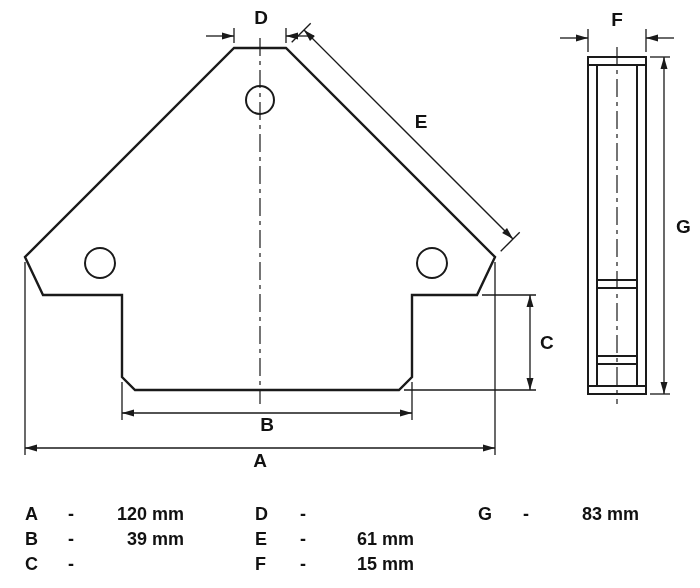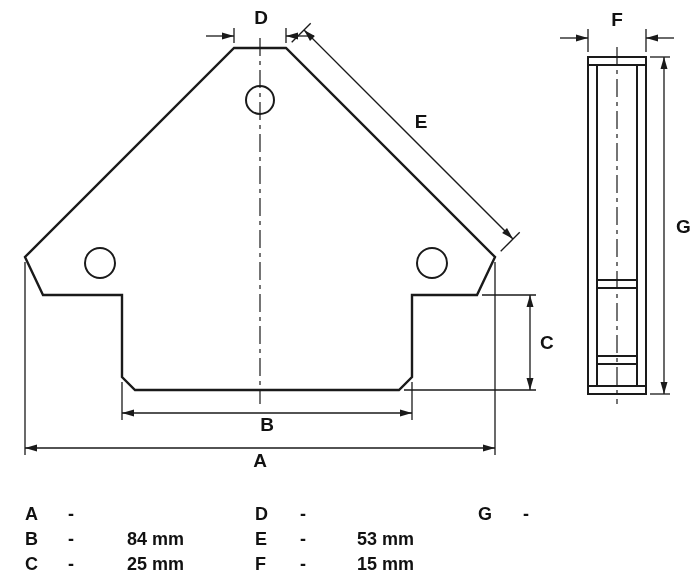--- a/index.html
+++ b/index.html
@@ -131,50 +131,51 @@
       <polygon class="arrow" points="664,57 660.5,69 667.5,69"></polygon>
       <polygon class="arrow" points="664,394 660.5,382 667.5,382"></polygon>
     </g>
     <text class="dim-label" x="676" y="233" text-anchor="start">G</text>
   </svg>
 
   <div class="legend-col col1" style="left:25px;">
     <div class="legend-row">
       <span class="l">A</span>
       <span class="d">-</span>
+      <span class="v">120 mm</span>
     </div>
     <div class="legend-row">
       <span class="l">B</span>
       <span class="d">-</span>
-      <span class="v">84 mm</span>
+      <span class="v">39 mm</span>
     </div>
     <div class="legend-row">
       <span class="l">C</span>
       <span class="d">-</span>
-      <span class="v">25 mm</span>
     </div>
   </div>
 
   <div class="legend-col col2" style="left:255px;">
     <div class="legend-row">
       <span class="l">D</span>
       <span class="d">-</span>
     </div>
     <div class="legend-row">
       <span class="l">E</span>
       <span class="d">-</span>
-      <span class="v">53 mm</span>
+      <span class="v">61 mm</span>
     </div>
     <div class="legend-row">
       <span class="l">F</span>
       <span class="d">-</span>
       <span class="v">15 mm</span>
     </div>
   </div>
 
   <div class="legend-col col3" style="left:478px;">
     <div class="legend-row">
       <span class="l">G</span>
       <span class="d">-</span>
+      <span class="v">83 mm</span>
     </div>
   </div>
 
 </div>
 
 </body></html>

